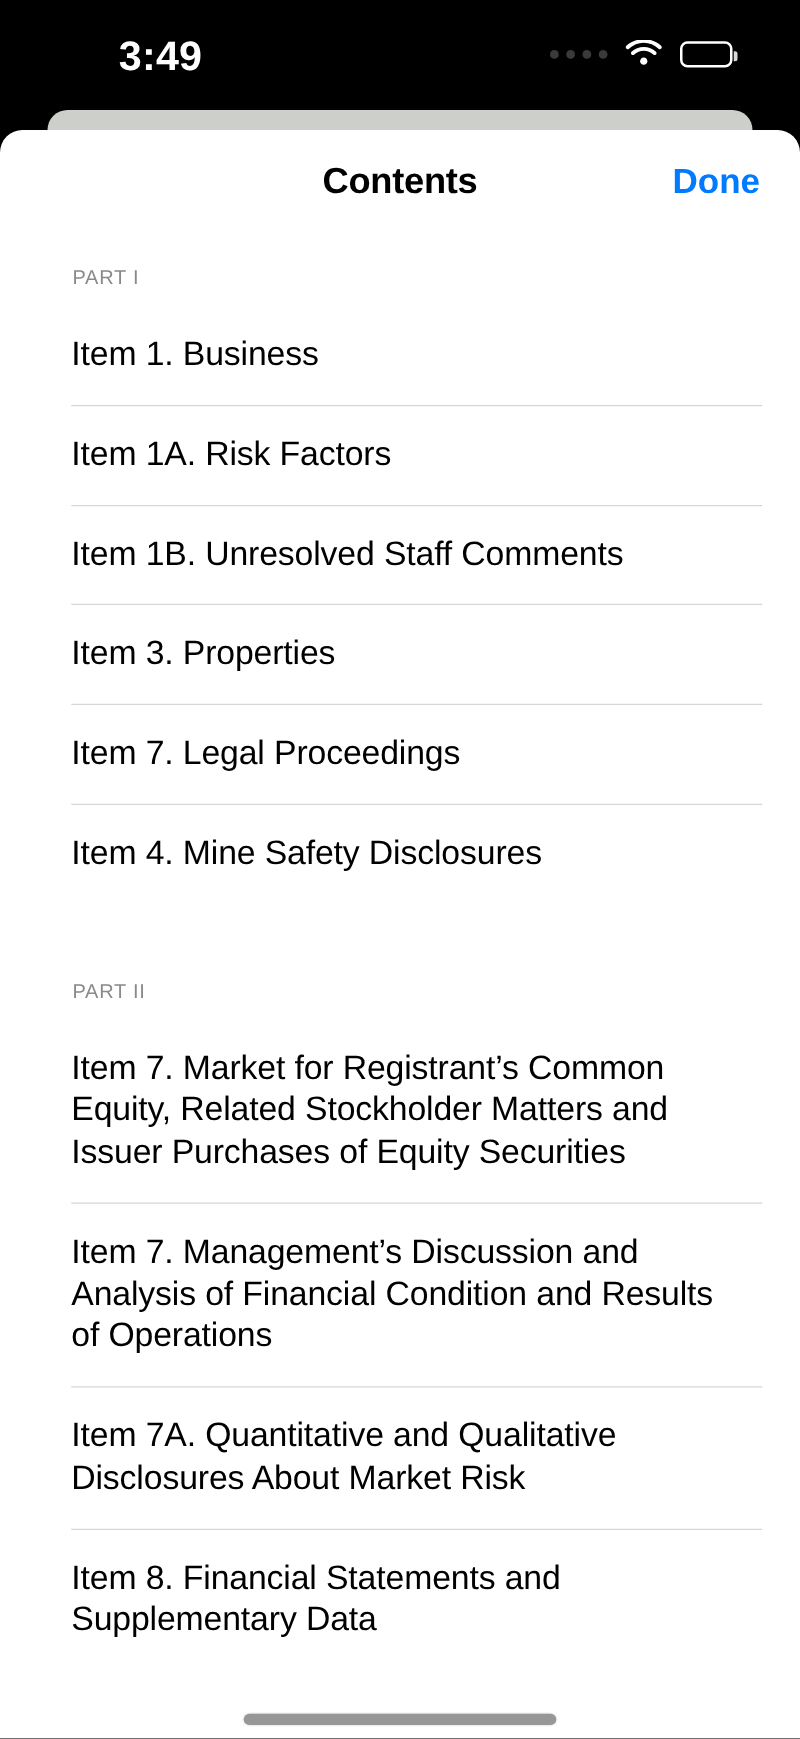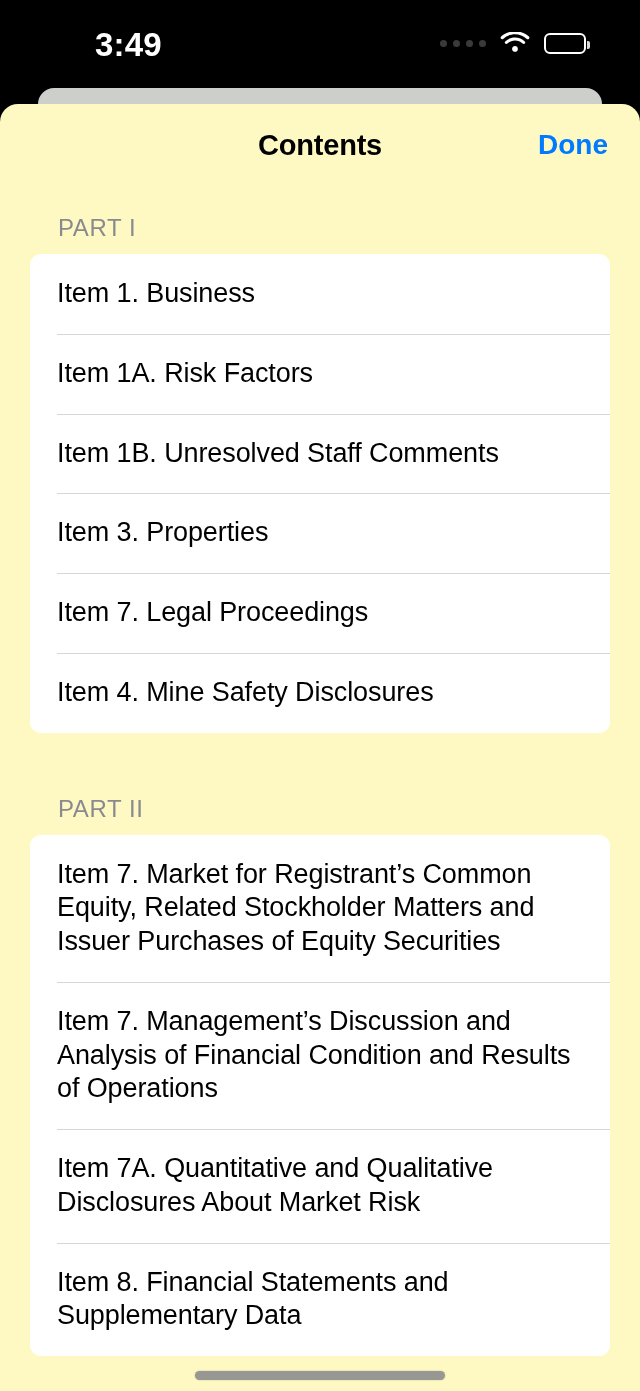--- a/index.html
+++ b/index.html
@@ -59,21 +59,21 @@
     position:absolute; top:88px; left:38px;
     width:564px; height:60px;
     background:#cdcfca;
     border-radius:16px 16px 0 0;
   }
 
   
   .sheet {
     position:absolute; top:104px; left:0;
     width:640px; height:1287px;
-    background:#fef9c3;
+    background:#ffffff;
     border-radius:18px 18px 0 0;
     overflow:hidden;
   }
 
   .navbar {
     position:relative;
     height:82px;
     display:flex; align-items:center; justify-content:center;
   }
   .nav-title {
@@ -89,21 +89,21 @@
 
   
   .content {
     position:absolute; top:82px; left:0;
     width:640px; height:1205px;
     overflow:hidden;
   }
 
   .section { margin-bottom:0; }
   .section-header {
-    font-size:24px; color:#8a8a8e;
+    font-size:16px; color:#8a8a8e;
     letter-spacing:0.6px;
     padding:0 0 12px 58px;
   }
   .section:first-child .section-header { padding-top:28px; }
   .section + .section .section-header { padding-top:62px; }
 
   .card {
     margin:0 30px;
     background:#ffffff;
     border-radius:11px;

